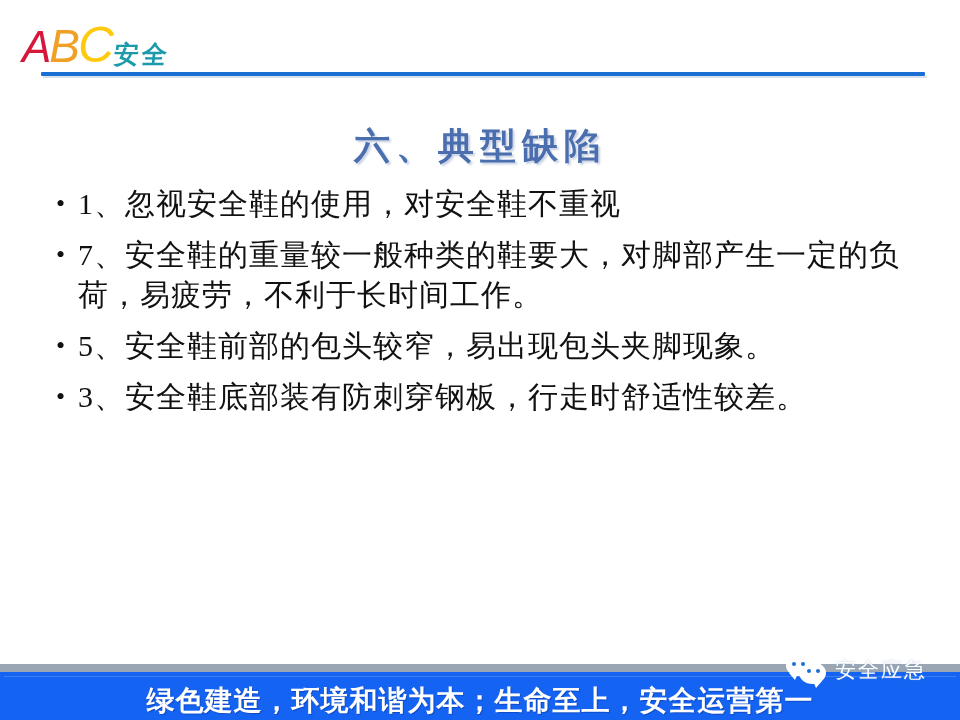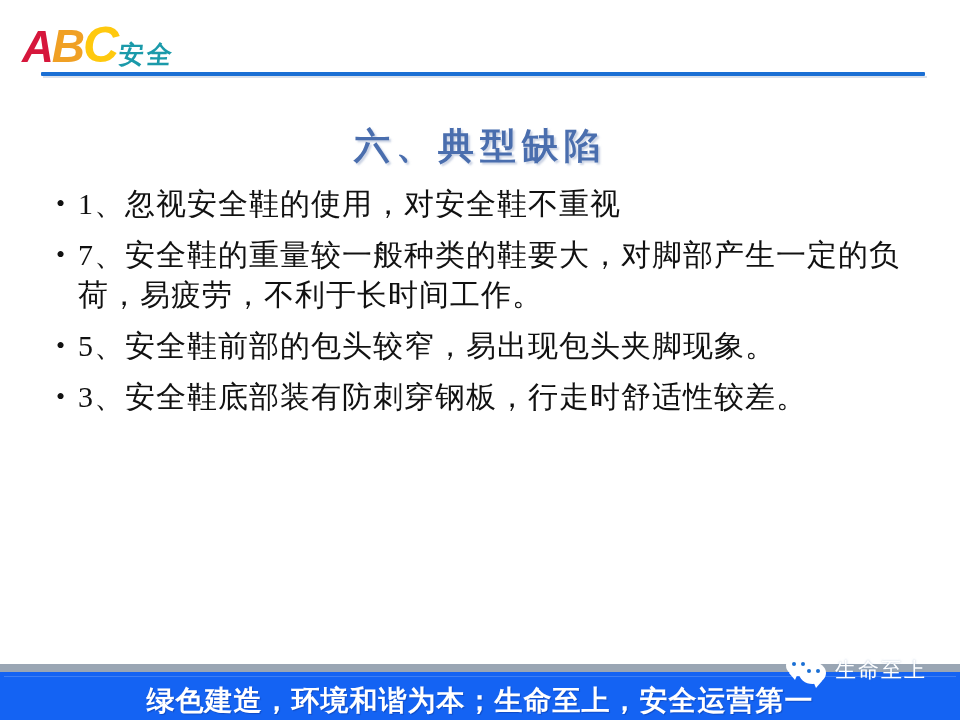--- a/index.html
+++ b/index.html
@@ -26,21 +26,21 @@
   .logo-block {
     position: absolute;
     left: 22px;
     top: 14px;
     height: 56px;
     display: flex;
     align-items: flex-end;
   }
   .logo-abc {
     font-family: "Liberation Sans", "DejaVu Sans", sans-serif;
-    font-weight: bold;
+    font-weight: normal;
     font-style: italic;
     font-size: 46px;
     line-height: 46px;
     letter-spacing: -2px;
     display: inline-block;
   }
   .logo-abc .l-a { color: #d6173c; font-size: 44px; }
   .logo-abc .l-b { color: #f0a024; font-size: 46px; }
   .logo-abc .l-c { color: #ffc90e; font-size: 50px; }
   .logo-cn {
@@ -281,18 +281,18 @@
 
   <div class="watermark">
     <span class="wechat-icon">
       <span class="bubble-back"></span>
       <span class="bubble-front"></span>
       <span class="eye b1"></span>
       <span class="eye b2"></span>
       <span class="eye f1"></span>
       <span class="eye f2"></span>
     </span>
-    <span class="watermark-text">生命至上</span>
+    <span class="watermark-text">安全应急</span>
   </div>
 
   <div class="footer-text">绿色建造，环境和谐为本；生命至上，安全运营第一</div>
 
 </div>
 
 </body></html>

